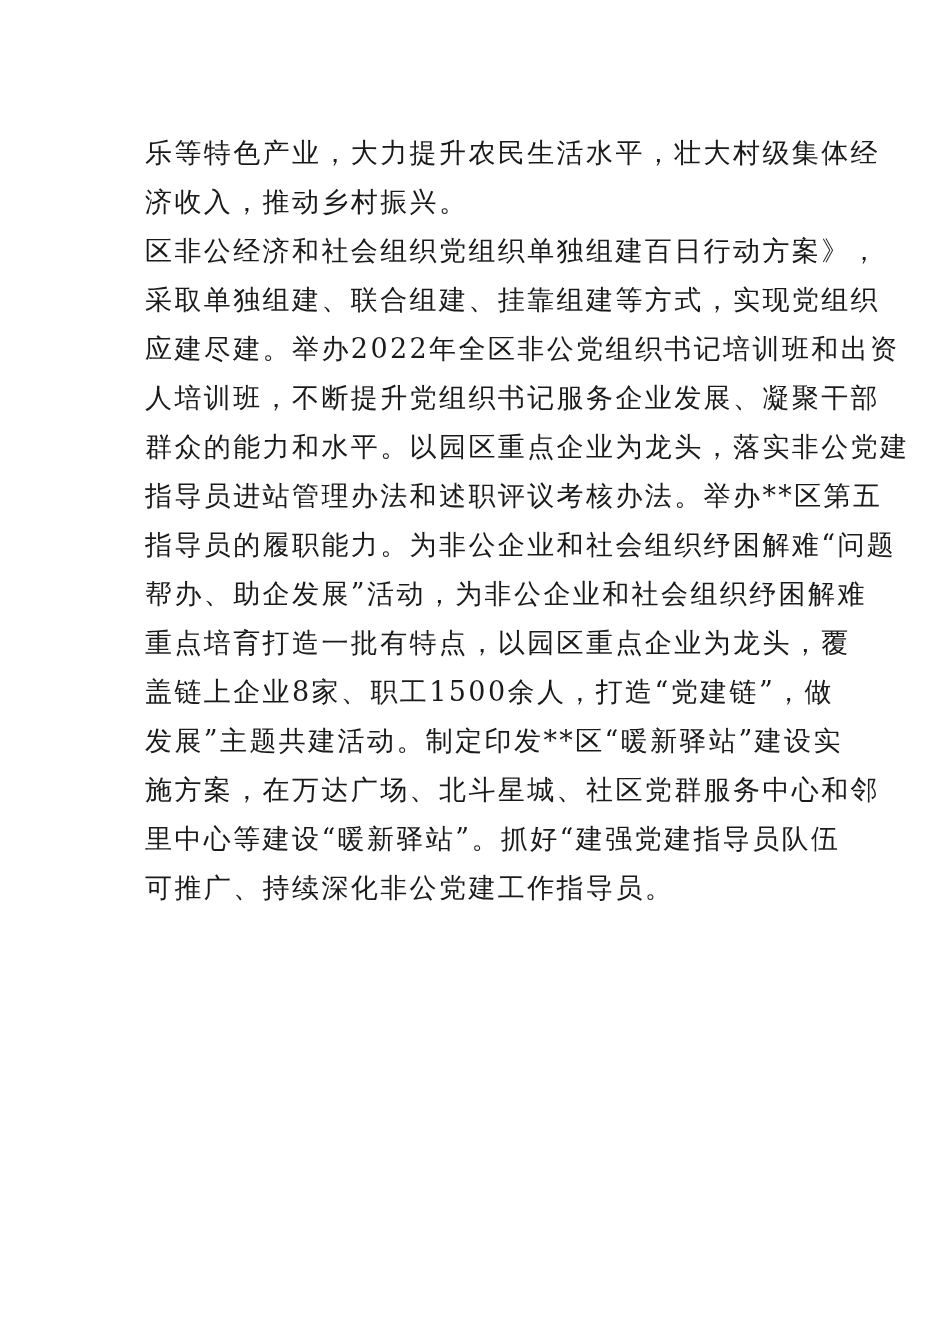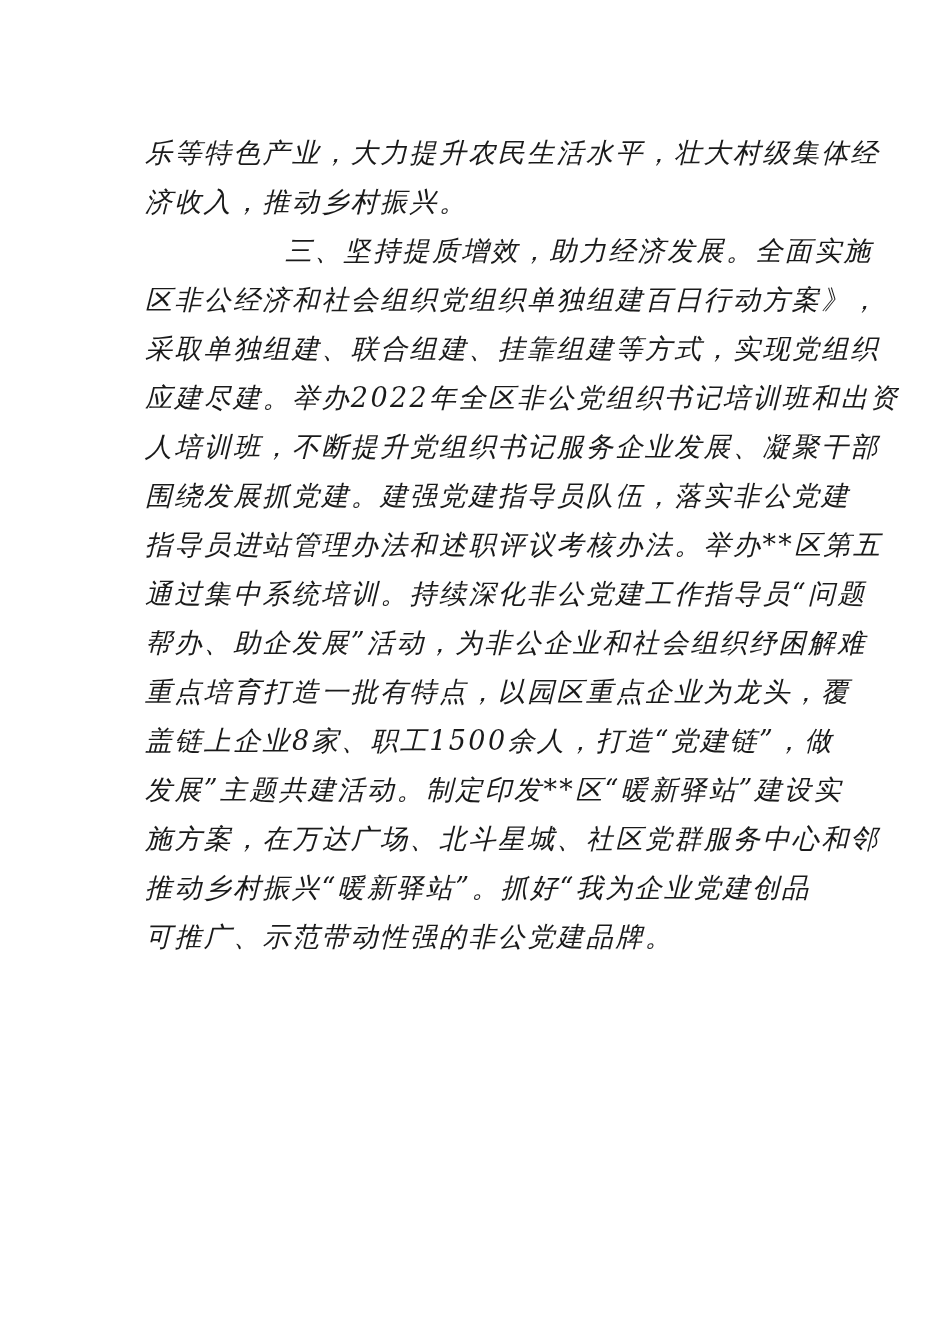--- a/index.html
+++ b/index.html
@@ -11,49 +11,47 @@
       width: 950px;
       height: 1344px;
       position: relative;
       overflow: hidden;
     }
     .page {
       position: absolute;
       left: 145px;
       top: 128px;
       width: 665px;
-      font-style: italic;
     }
     .line {
       height: 49px;
       line-height: 49px;
       font-family: "DejaVu Serif", "Liberation Serif", serif;
       font-size: 27px;
       color: #1a1a1a;
       white-space: nowrap;
       letter-spacing: 2.4px;
     }
     .line.heading-start {
       padding-left: 140px;
     }
   </style>
 </head>
 <body>
 
 <div class="page">
   <div class="line">乐等特色产业，大力提升农民生活水平，壮大村级集体经</div>
   <div class="line">济收入，推动乡村振兴。</div>
-  <div class="line heading-start">三、坚持提质增效，助力经济发展。全面实施</div>
   <div class="line">区非公经济和社会组织党组织单独组建百日行动方案》，</div>
   <div class="line">采取单独组建、联合组建、挂靠组建等方式，实现党组织</div>
   <div class="line">应建尽建。举办2022年全区非公党组织书记培训班和出资</div>
   <div class="line">人培训班，不断提升党组织书记服务企业发展、凝聚干部</div>
-  <div class="line">围绕发展抓党建。建强党建指导员队伍，落实非公党建</div>
+  <div class="line">群众的能力和水平。以园区重点企业为龙头，落实非公党建</div>
   <div class="line">指导员进站管理办法和述职评议考核办法。举办**区第五</div>
-  <div class="line">通过集中系统培训。持续深化非公党建工作指导员“问题</div>
+  <div class="line">指导员的履职能力。为非公企业和社会组织纾困解难“问题</div>
   <div class="line">帮办、助企发展”活动，为非公企业和社会组织纾困解难</div>
   <div class="line">重点培育打造一批有特点，以园区重点企业为龙头，覆</div>
   <div class="line">盖链上企业8家、职工1500余人，打造“党建链”，做</div>
   <div class="line">发展”主题共建活动。制定印发**区“暖新驿站”建设实</div>
   <div class="line">施方案，在万达广场、北斗星城、社区党群服务中心和邻</div>
-  <div class="line">推动乡村振兴“暖新驿站”。抓好“我为企业党建创品</div>
-  <div class="line">可推广、示范带动性强的非公党建品牌。</div>
+  <div class="line">里中心等建设“暖新驿站”。抓好“建强党建指导员队伍</div>
+  <div class="line">可推广、持续深化非公党建工作指导员。</div>
 </div>
 
 </body></html>

